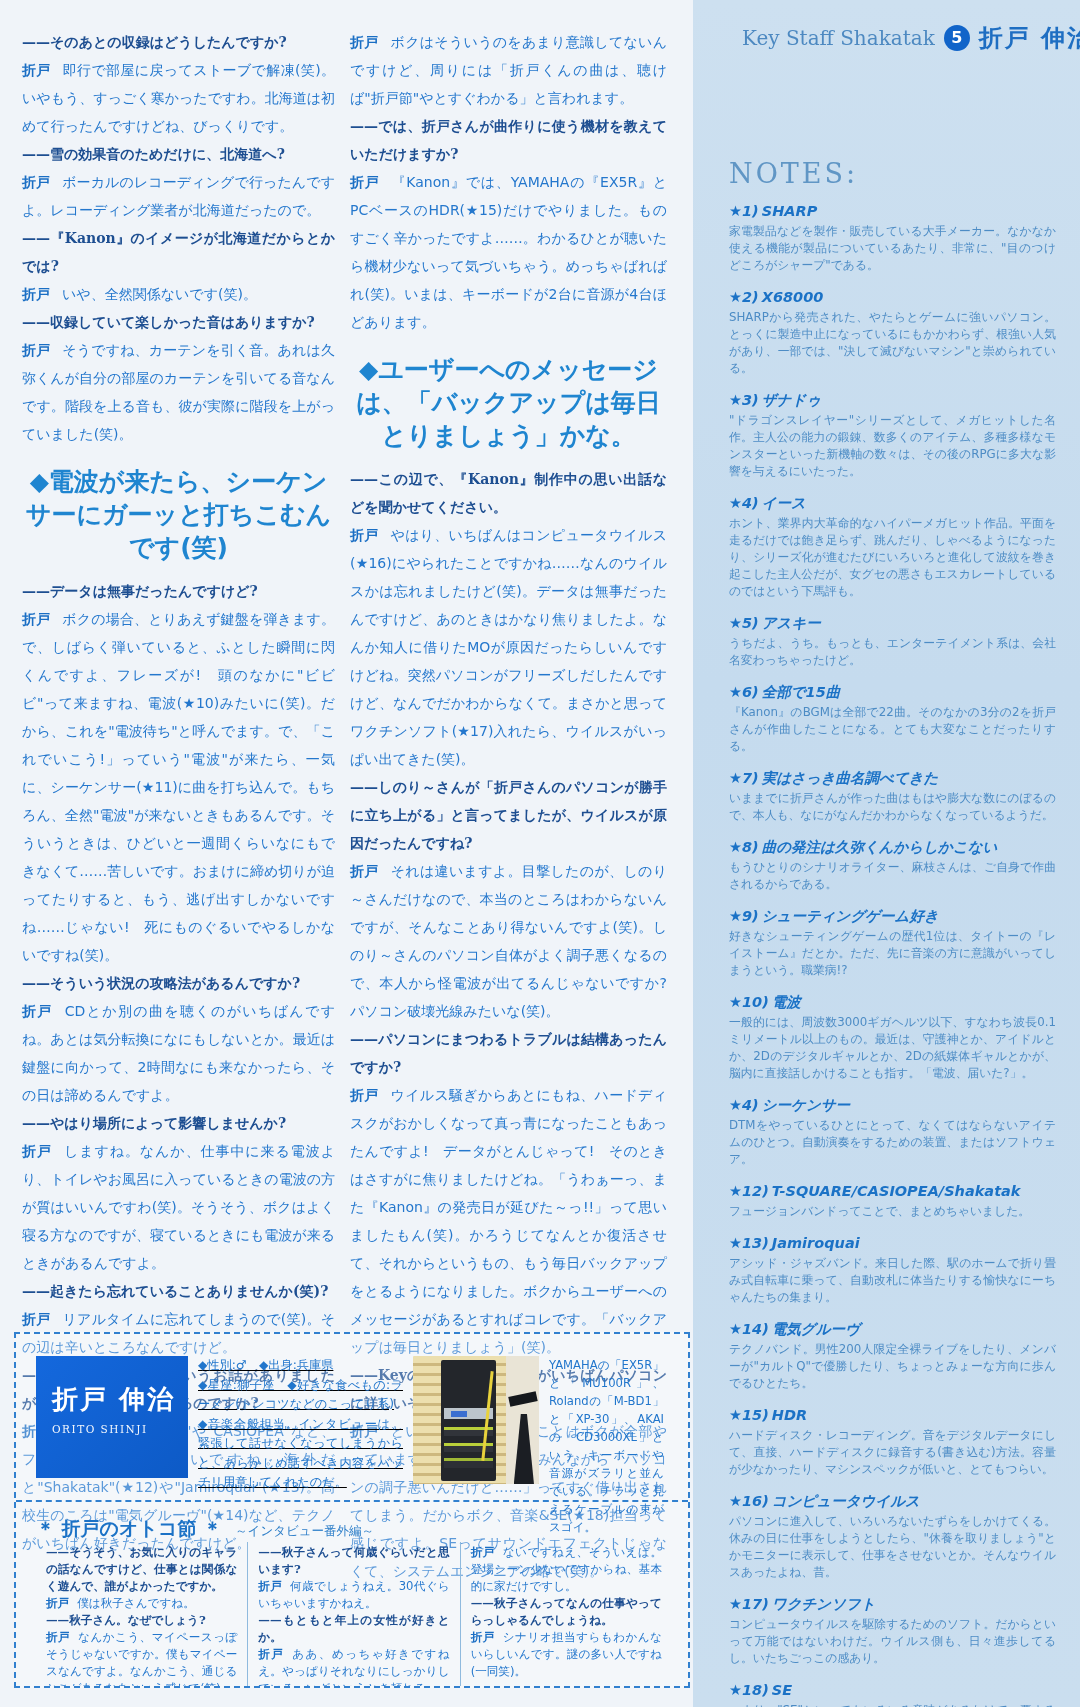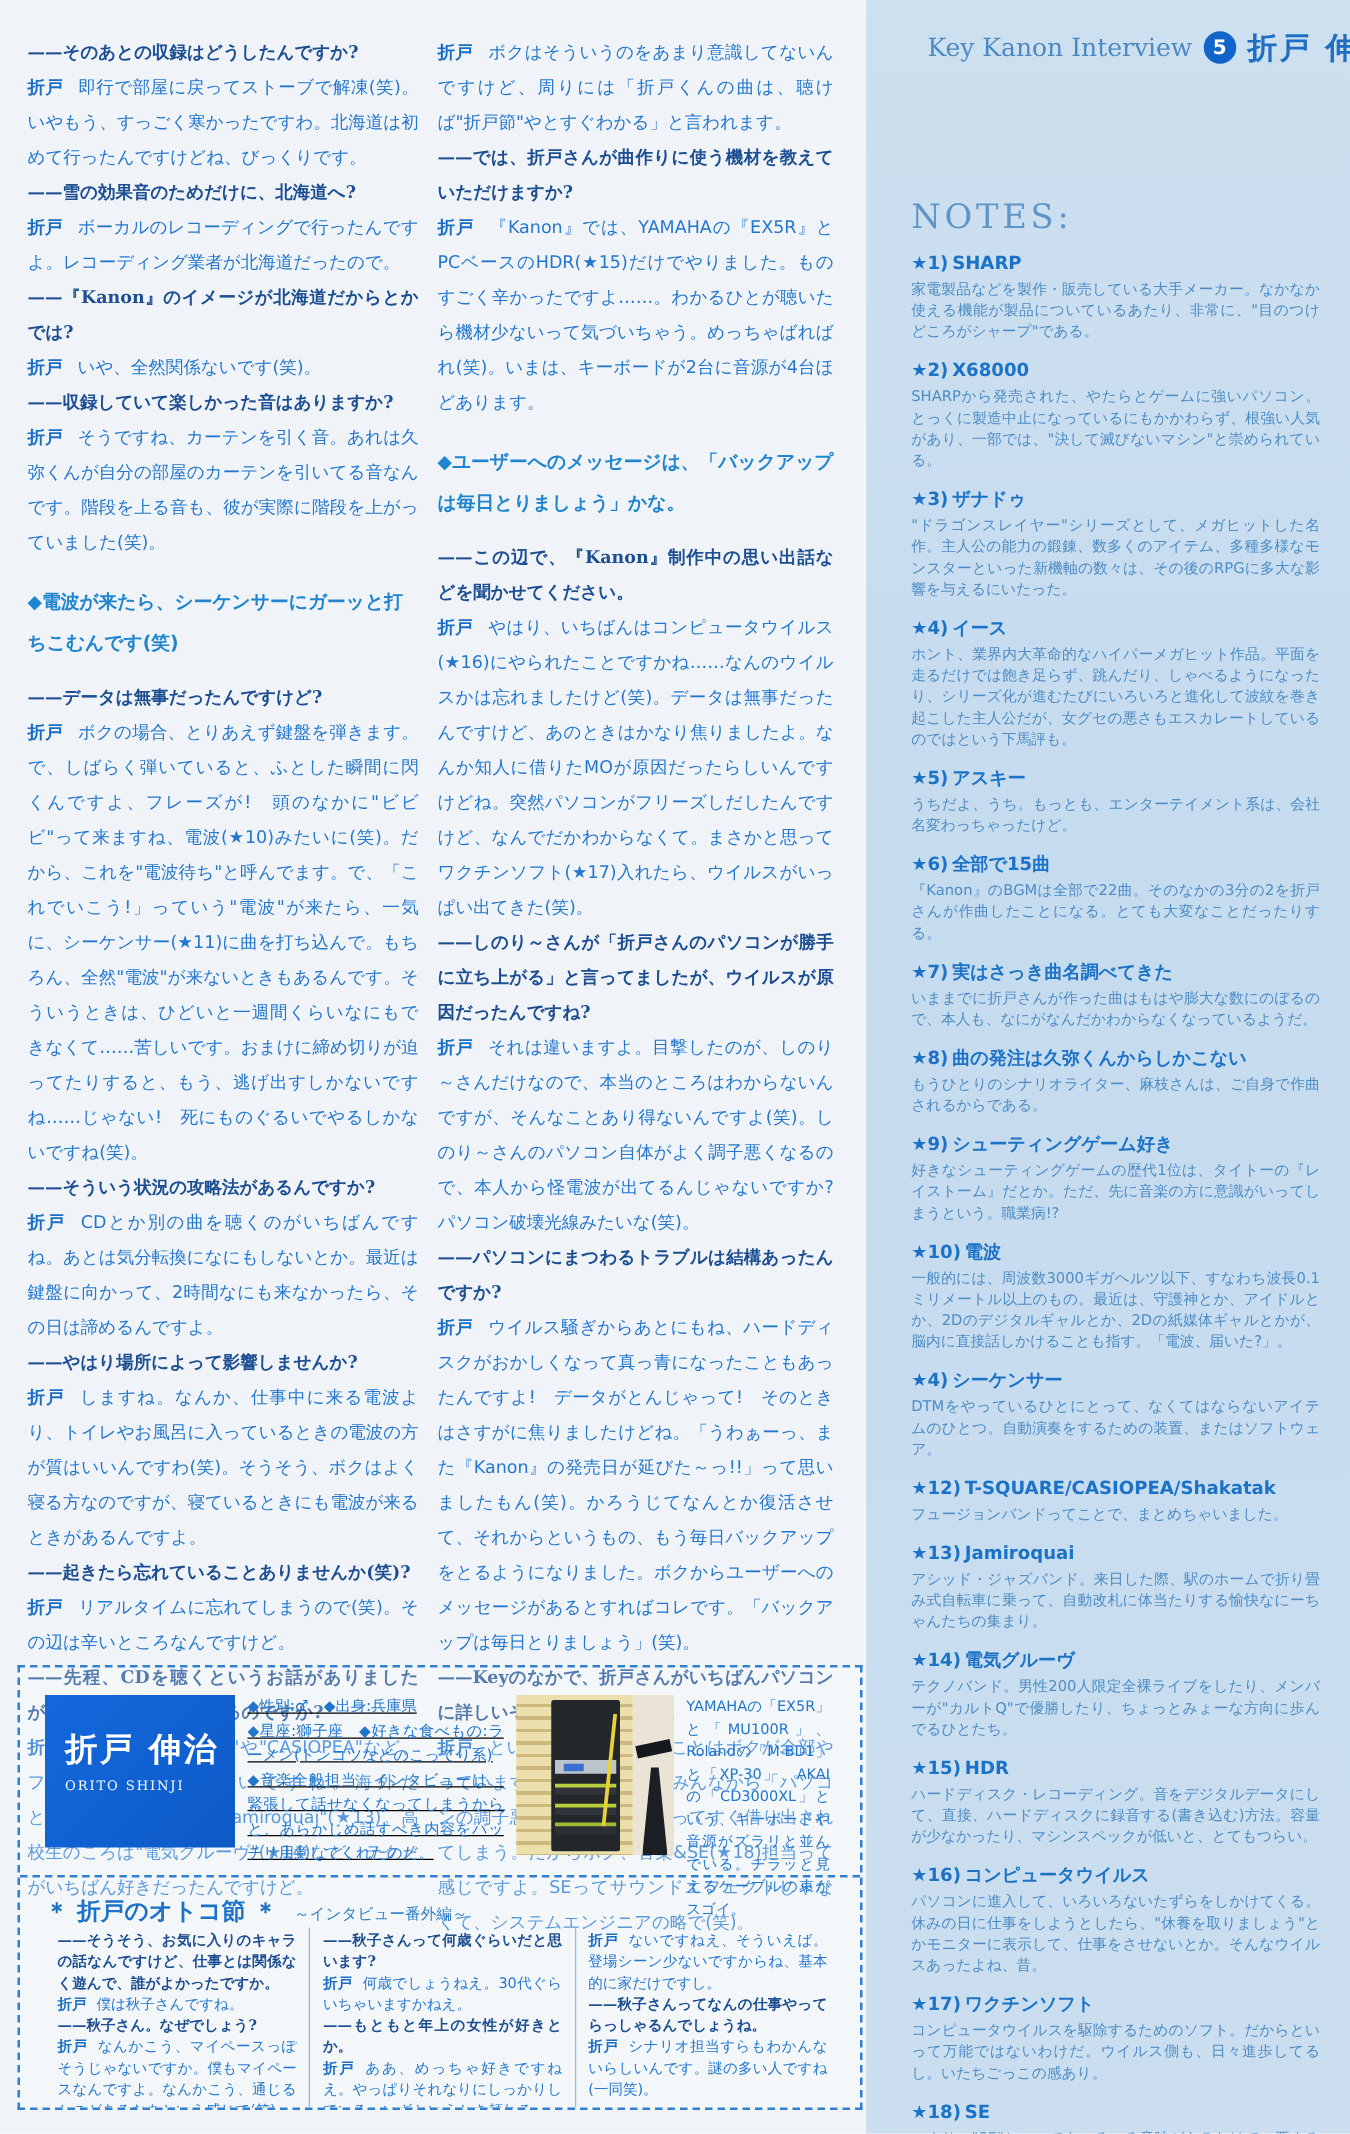--- a/index.html
+++ b/index.html
@@ -17,30 +17,30 @@
   .num-badge { width:26px; height:26px; border-radius:50%; background:#1164c9; color:#fff;
     font-size:16px; font-weight:bold; text-align:center; line-height:26px; flex:0 0 auto; }
   .hdr-name { font-size:24px; font-weight:bold; color:#1e6ec2; letter-spacing:2px; }
 
   
   .col { position:absolute; top:28px; text-align:justify; }
   .col-1 { left:22px;  width:313px; }
   .col-2 { left:350px; width:317px; }
   .col p { font-size:14px; line-height:28px; color:#2477cd; }
   .col p.q { font-family:"DejaVu Serif","Liberation Serif",serif; font-weight:bold; color:#1d4e91; }
-  .col p.h { font-size:15px; line-height:33px; font-weight:bold; color:#1f85d0;
-    margin:17px 0 13px; text-align:left; }
+  .col p.h { font-size:25px; line-height:33px; font-weight:bold; color:#1f85d0;
+    margin:17px 0 13px; text-align:center; }
   .spk { font-weight:bold; color:#1a6ec4; margin-right:12px; }
 
   
   .notes { position:absolute; left:729px; top:158px; width:327px; }
   .notes-title { font-family:"DejaVu Serif","Liberation Serif",serif; font-size:27px; color:#6096c5;
     letter-spacing:3px; margin-bottom:12px; }
   .note { margin-bottom:13px; }
-  .note-head { font-size:14.5px; font-weight:bold; color:#1b72c6; line-height:20px; margin-bottom:2px; }
+  .note-head { font-size:14.5px; font-weight:bold; color:#1b72c6; line-height:20px; margin-bottom:2px;font-style:italic; }
   .note-num { margin-right:3px; }
   .note-body { font-size:11.8px; line-height:17px; color:#4d8cc5; text-align:justify; }
 
   
   .bottom-box { position:absolute; left:14px; top:1332px; width:676px; height:356px;
     border:2px dashed #3180cf; overflow:hidden; background:rgba(255,255,255,0.25); }
   .profile-row { display:flex; gap:10px; padding:22px 14px 12px 20px; height:168px;
     border-bottom:2px dashed #3180cf; }
   .name-box { width:152px; height:122px; background:linear-gradient(135deg,#1468dd,#0d5ac6);
     color:#fff; padding:26px 0 0 16px; flex:0 0 auto; }
@@ -84,21 +84,21 @@
   .otoko-col .spk { margin-right:8px; }
 </style>
 </head>
 <body>
 
 <div class="page">
 
   <div class="side-panel"></div>
 
   <div class="header">
-    <span class="hdr-series">Key Kanon Interview</span>
+    <span class="hdr-series">Key Staff Shakatak</span>
     <span class="num-badge">5</span>
     <span class="hdr-name">折戸 伸治</span>
 
   </div>
 
   <div class="col col-1">
 
       <p class="q"><span>——そのあとの収録はどうしたんですか?</span></p>
 
       <p class="a"><span class="spk">折戸</span><span>即行で部屋に戻ってストーブで解凍(笑)。いやもう、すっごく寒かったですわ。北海道は初めて行ったんですけどね、びっくりです。</span></p>

